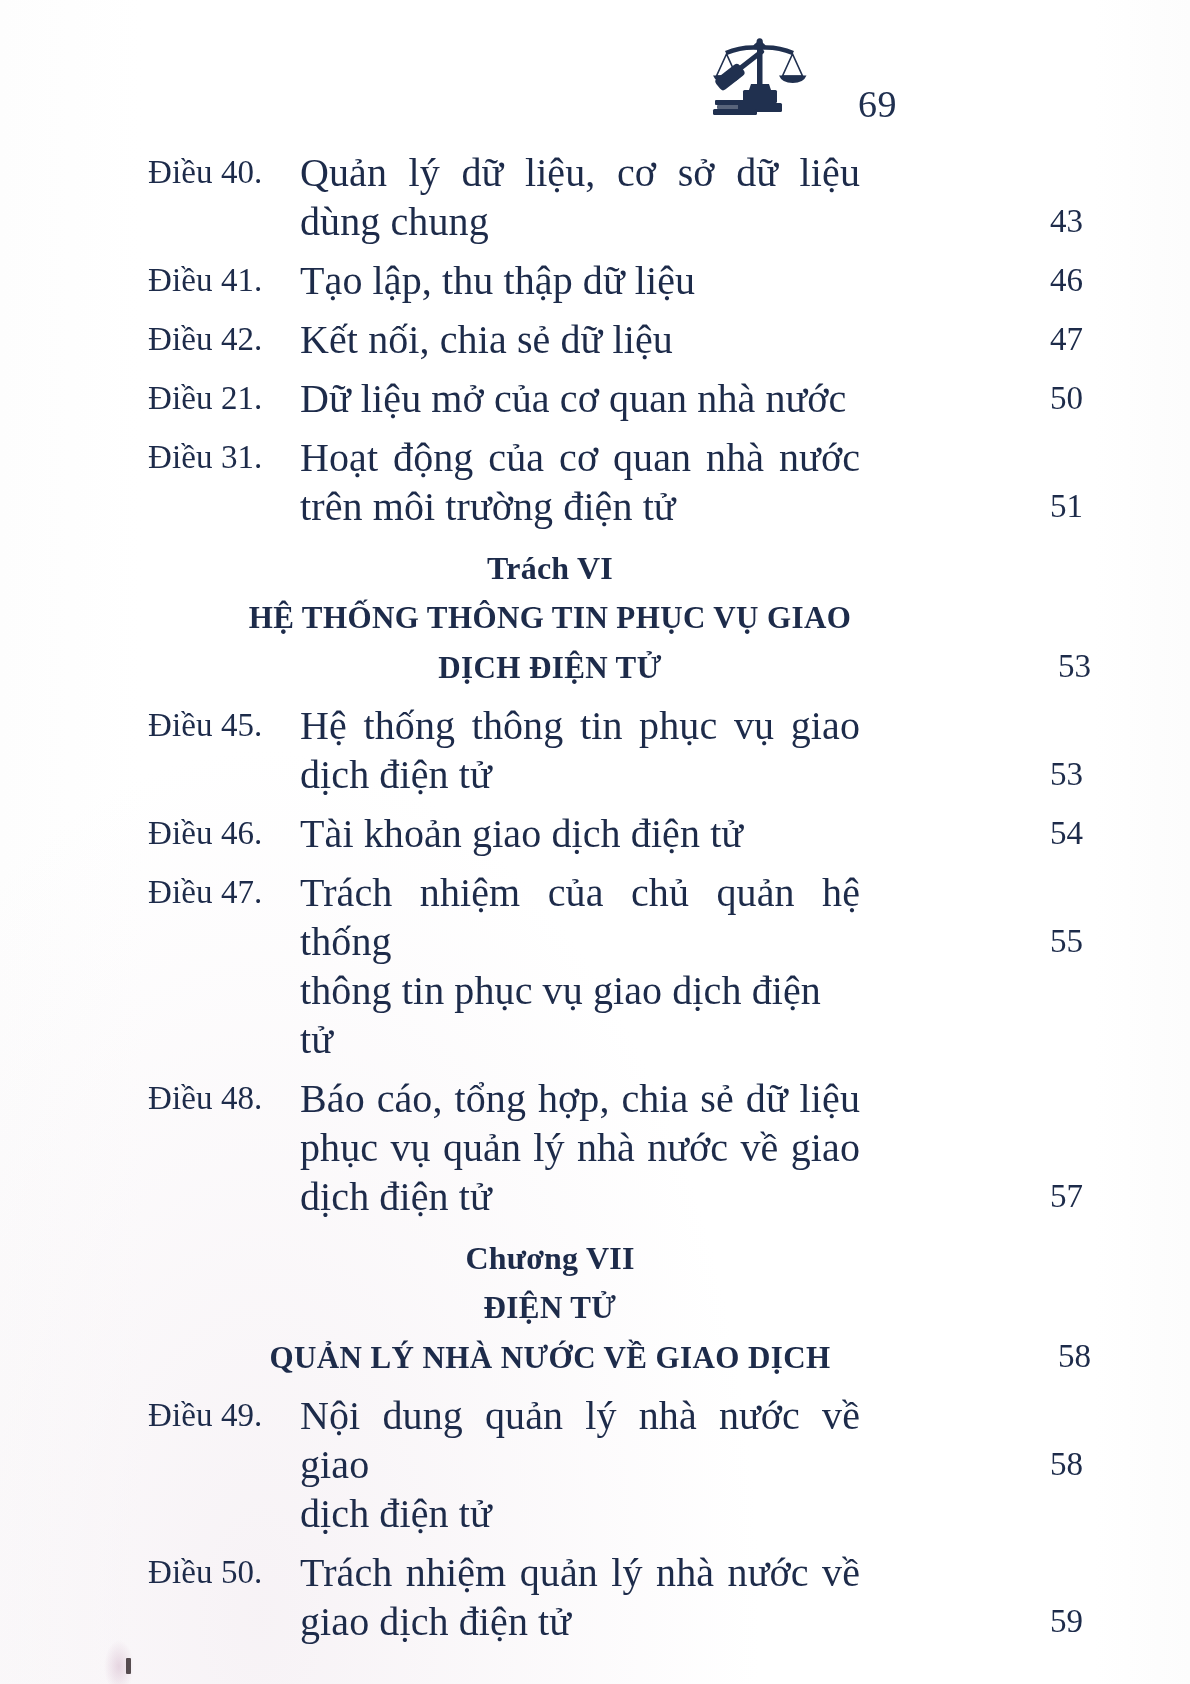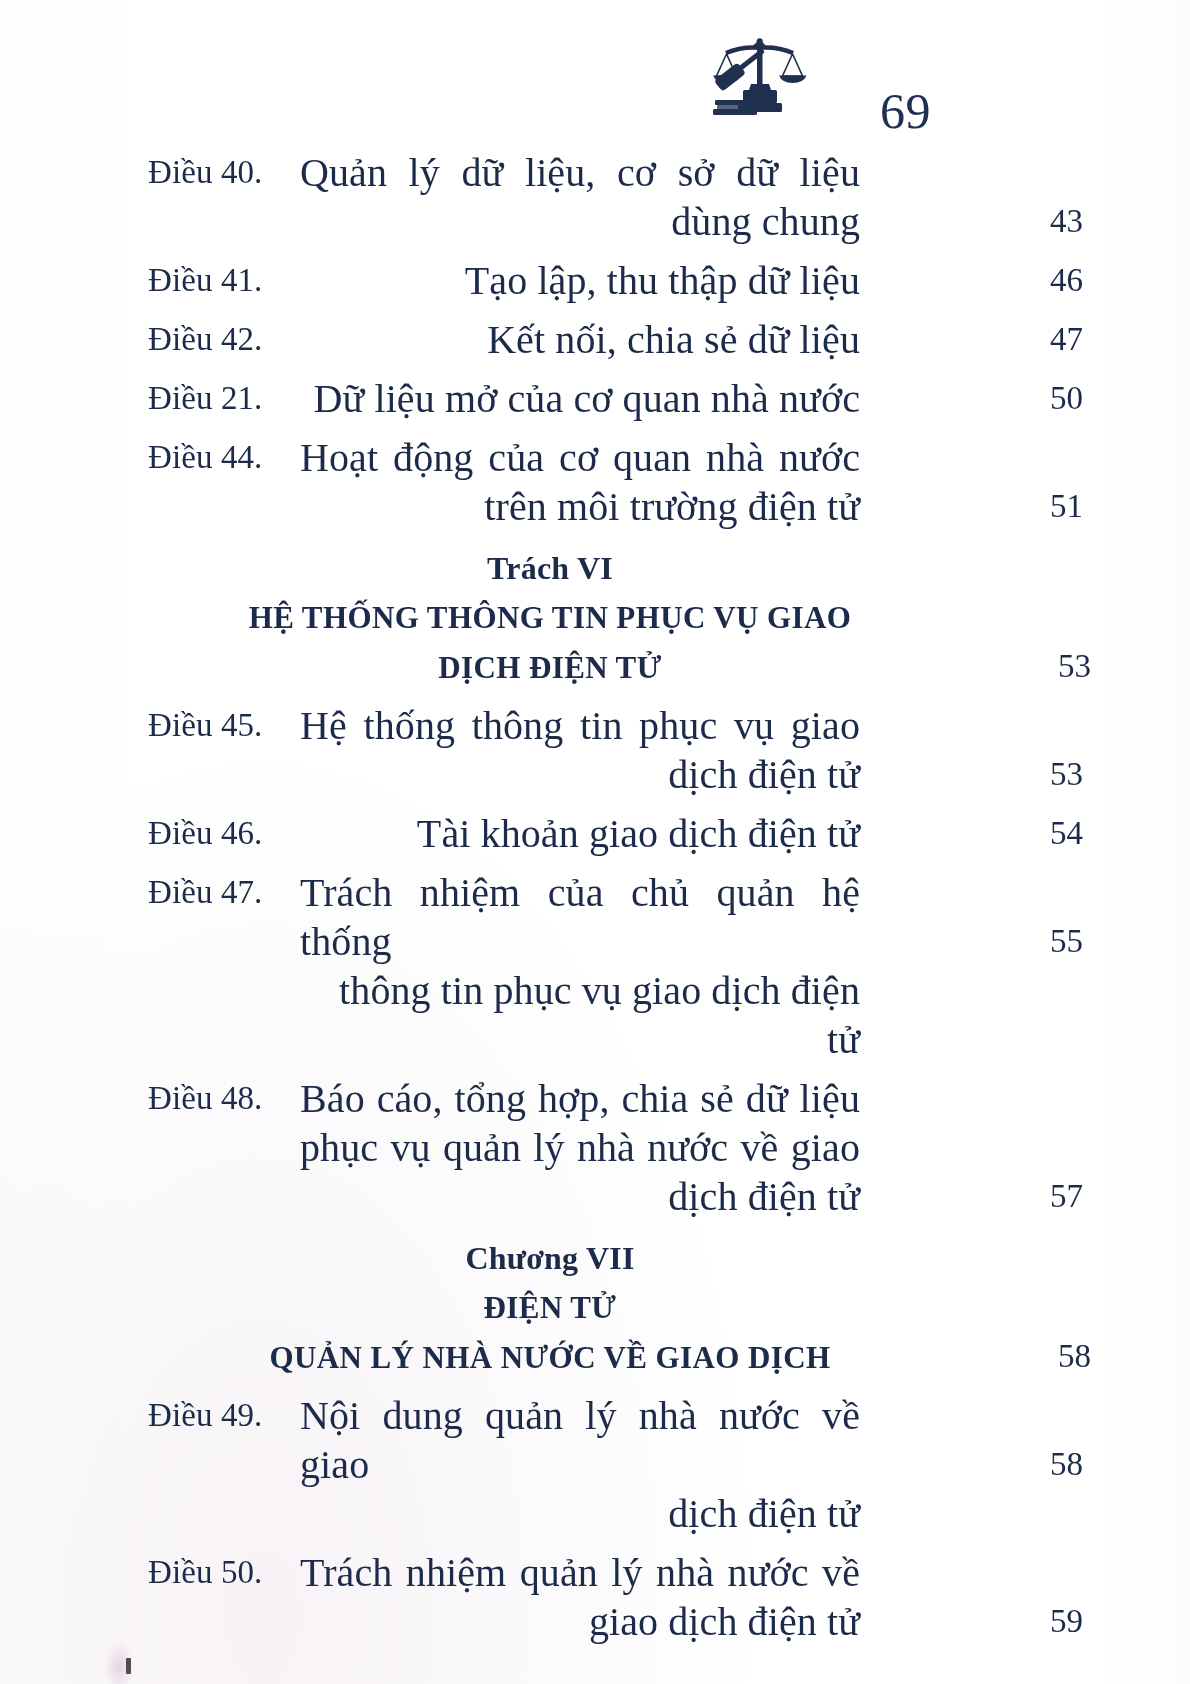--- a/index.html
+++ b/index.html
@@ -41,25 +41,24 @@
     top: 16px;
     width: 130px;
     height: 92px;
   }
   .emblem svg { display: block; width: 130px; height: 92px; }
 
   .folio {
     position: absolute;
     left: 858px;
     top: 68px;
-    font-size: 50px;
+    font-size: 38px;
     letter-spacing: 0.5px;
     color: #203050;
     font-family: "Liberation Serif", "DejaVu Serif", serif;
-    margin-left: 22px;
   }
 
   
   .toc {
     position: absolute;
     left: 0;
     top: 140px;
     width: 1190px;
   }
 
@@ -87,21 +86,21 @@
     flex: 0 0 560px;
     width: 560px;
     font-size: 40px;
     line-height: 49px;
     text-align: justify;
     text-justify: inter-word;
     letter-spacing: 0.1px;
     padding-bottom: 2px;
   }
   .art-body .lastline {
-    text-align: right;
+    text-align: left;
     display: block;
   }
   .art-body .just {
     display: block;
     text-align: justify;
     text-align-last: justify;
   }
   .art-page {
     position: absolute;
     right: 0;
@@ -238,21 +237,21 @@
         <div class="art-page l1">47</div>
       </div>
       <div class="row">
         <div class="art-label">Điều 21.</div>
         <div class="art-body">
           <span class="lastline">Dữ liệu mở của cơ quan nhà nước</span>
         </div>
         <div class="art-page l1">50</div>
       </div>
       <div class="row">
-        <div class="art-label">Điều 44.</div>
+        <div class="art-label">Điều 31.</div>
         <div class="art-body">
           <span class="just">Hoạt động của cơ quan nhà nước</span>
           <span class="lastline">trên môi trường điện tử</span>
         </div>
         <div class="art-page l2">51</div>
       </div>
       <div class="chapter ch6">
         <div class="chap-inner">
           <div class="chap-num">Trách VI</div>
           <div class="chap-title">

